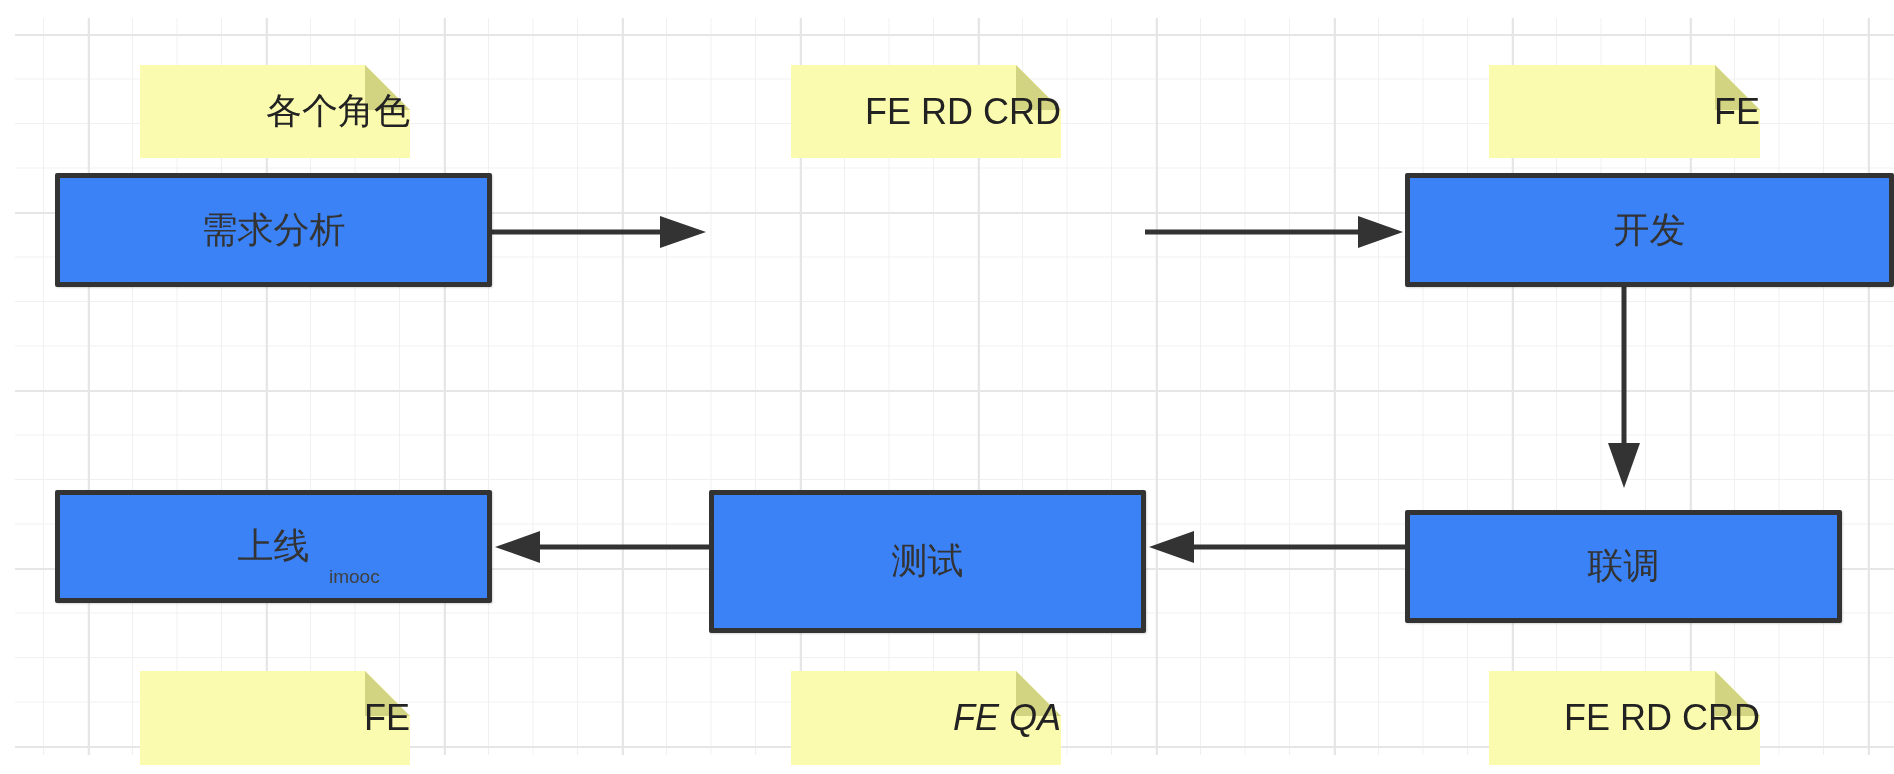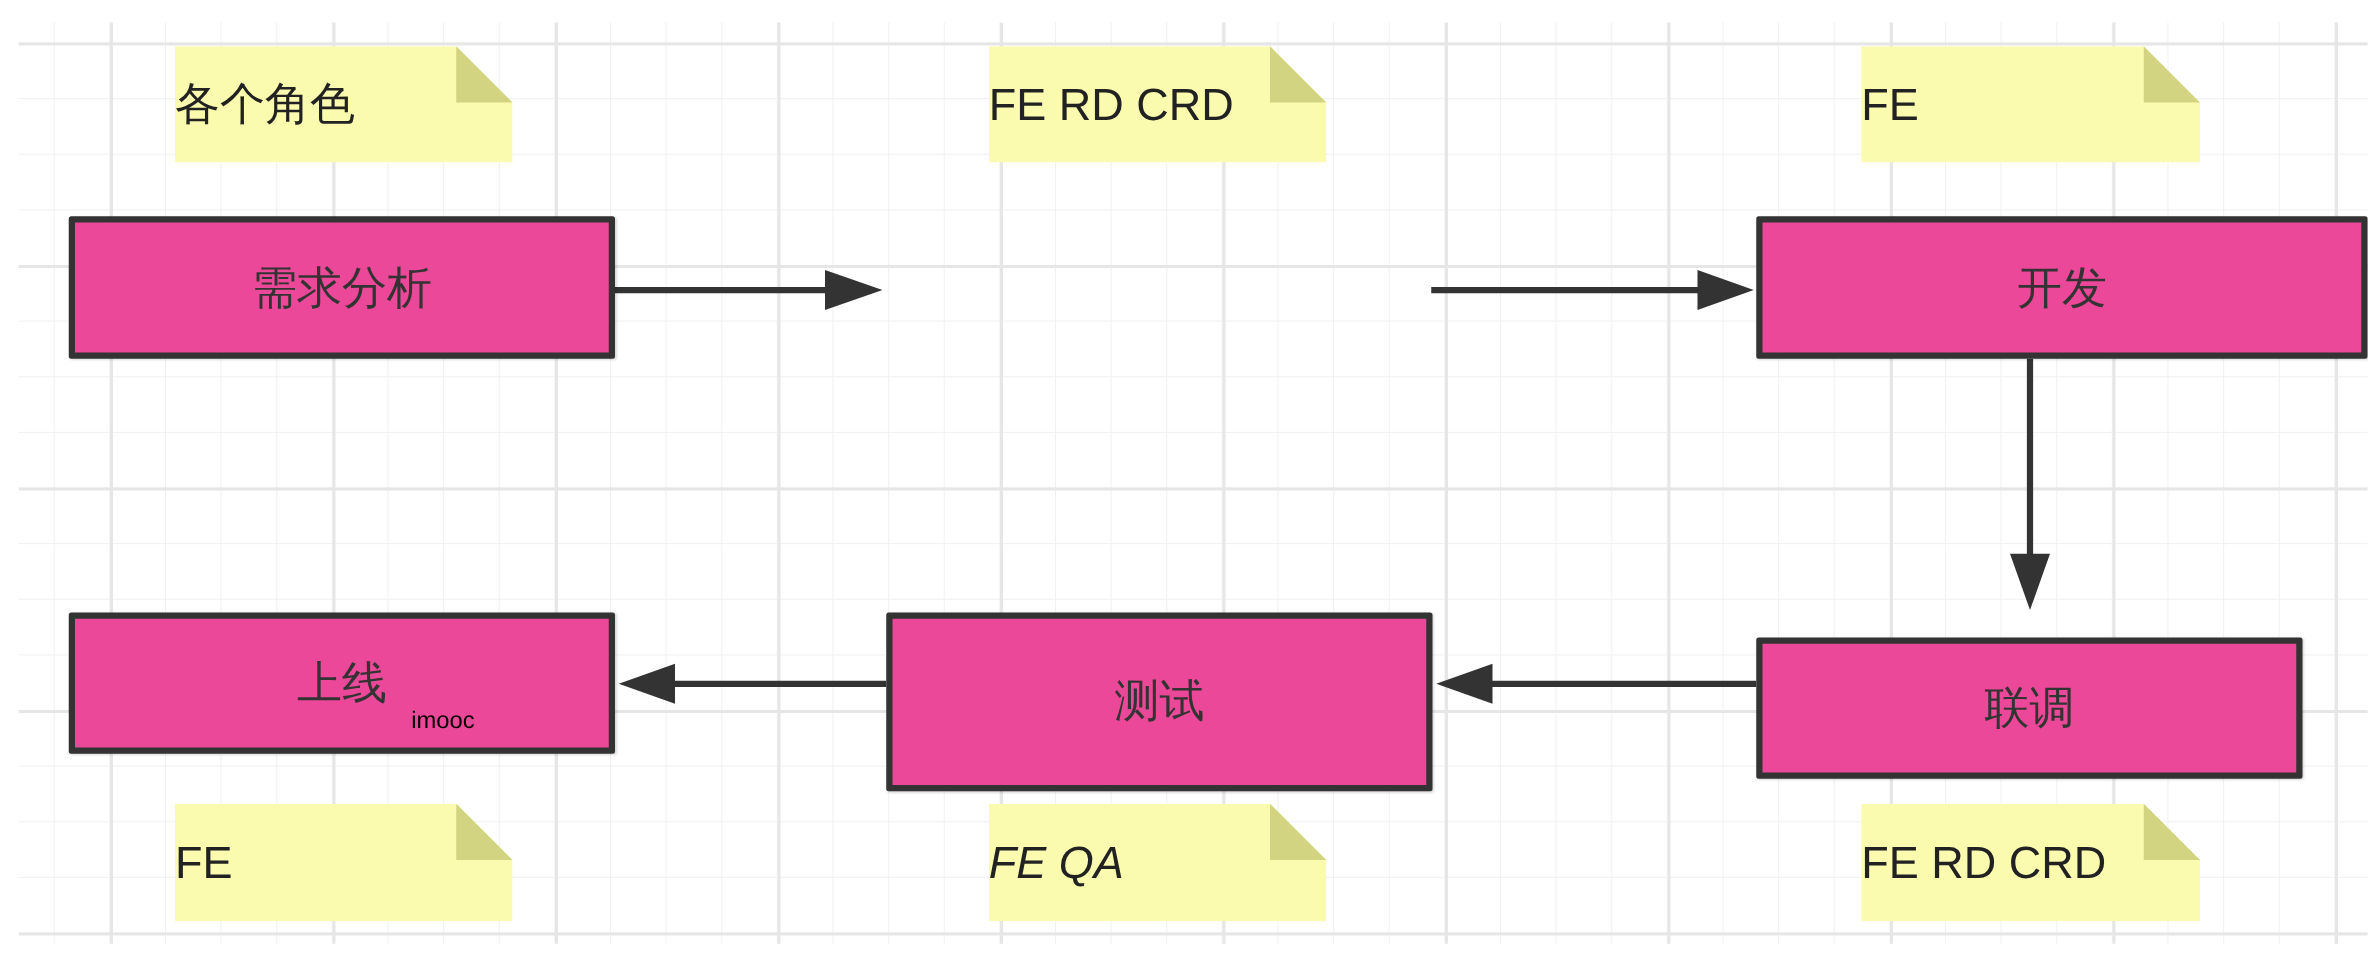--- a/index.html
+++ b/index.html
@@ -12,35 +12,35 @@
     background-image:
       linear-gradient(to right, #e6e6e6 2px, transparent 2px),
       linear-gradient(to bottom, #e6e6e6 2px, transparent 2px),
       linear-gradient(to right, #f0f0f0 1px, transparent 1px),
       linear-gradient(to bottom, #f0f0f0 1px, transparent 1px);
     background-size: 178px 178px, 178px 178px, 44.5px 44.5px, 44.5px 44.5px;
     background-position: 73px 16px, 73px 16px, 28px 16px, 28px 16px;
   }
   .box {
     position: absolute; box-sizing: border-box;
-    background: #ec4899; border: 5px solid #333333; border-radius: 2px;
+    background: #3b82f6; border: 5px solid #333333; border-radius: 2px;
     display: flex; align-items: center; justify-content: center;
     font-size: 36px; color: #333333;
     box-shadow: 1px 1px 2px rgba(0,0,0,0.15);
   }
   .note {
     position: absolute; box-sizing: border-box;
-    display: flex; align-items: center; justify-content: flex-start;
-    font-size: 36px; color: #222222;
+    display: flex; align-items: center; justify-content: flex-end;
+    font-size: 36px; color: #222222; margin-top: 28px;
   }
   .note .bg { position: absolute; left: 0; top: 0; width: 100%; height: 100%; }
   .note span { position: relative; z-index: 1; }
   .watermark {
     position: absolute; left: 329px; top: 566px;
-    font-family: "Liberation Sans", sans-serif; font-size: 19px; color: #000000;
+    font-family: "Liberation Sans", sans-serif; font-size: 19px; color: #404040;
   }
   svg.arrows { position: absolute; left: 0; top: 0; }
 </style>
 </head>
 <body>
 
 <div id="canvas">
   <div class="grid-area"></div>
 
   <div class="note" style="left:140px;top:37px;width:270px;height:93px;">

